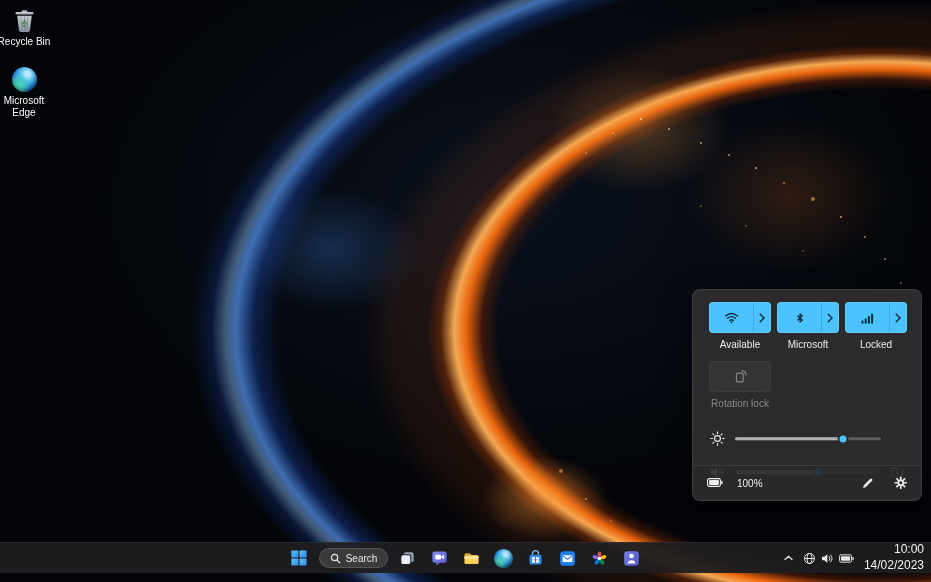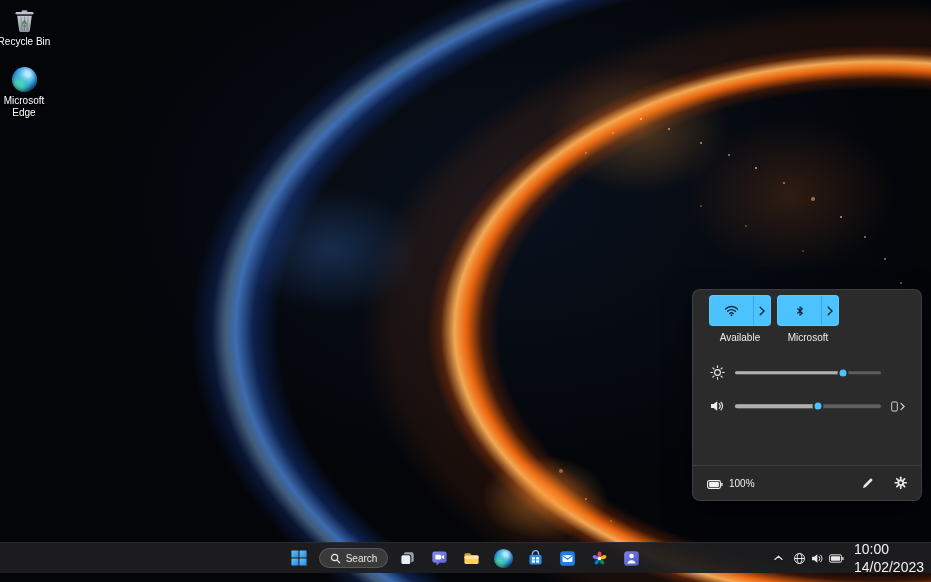--- a/index.html
+++ b/index.html
@@ -47,21 +47,21 @@
     background:
       radial-gradient(circle at 25% 78%, rgba(73,215,184,.95) 0 16%, rgba(73,215,184,0) 50%),
       radial-gradient(circle at 62% 28%, #b9e7ff 0 10%, #58bdf0 30%, #2283d8 55%, #1250b0 76%, #0d2f7a 100%);
     box-shadow:inset -1px -2px 4px rgba(0,0,20,.5);
   }
   .edge-ball.small { width:19px; height:19px; }
 
   
   .qs-panel { position:absolute; left:692px; top:289px; width:230px; height:212px;
     background:rgba(44,44,44,.97); border:1px solid rgba(255,255,255,.09); border-radius:8px;
-    box-shadow:0 10px 28px rgba(0,0,0,.6); padding:5px 16px 0; color:#ececec; }
+    box-shadow:0 10px 28px rgba(0,0,0,.6); padding:12px 16px 0; color:#ececec; }
   .qs-grid { display:grid; grid-template-columns:repeat(3, 62px); column-gap:6px; row-gap:11px; }
   .qs-cell { display:flex; flex-direction:column; align-items:center; }
   .qs-btn { width:62px; height:31px; border-radius:4px; background:#3b3b3b;
     border:1px solid rgba(255,255,255,.08); display:flex; align-items:stretch; color:#e9e9e9; }
   .qs-btn.active { background:var(--accent); border-color:rgba(255,255,255,.12); color:#0c2b3e; }
   .qs-btn.disabled { background:#353535; border-color:rgba(255,255,255,.04); color:#8b8b8b; cursor:default; }
   .qs-main { flex:1; display:flex; align-items:center; justify-content:center; }
   .qs-chev { width:17px; display:flex; align-items:center; justify-content:center; }
   .qs-btn.active .qs-chev { border-left:1px solid rgba(0,0,0,.14); }
   .qs-btn:not(.active) .qs-chev { border-left:1px solid rgba(255,255,255,.06); }
@@ -73,33 +73,33 @@
   .qs-slider-row .row-icon { width:16px; display:flex; justify-content:center; margin-right:10px; color:#ededed; }
   .slider { position:relative; flex:1; height:14px; cursor:pointer; }
   .slider-track { position:absolute; left:0; right:0; top:50%; height:3.5px; transform:translateY(-50%); background:#5e5e5e; border-radius:2px; }
   .slider-fill { position:absolute; left:0; top:50%; height:3.5px; transform:translateY(-50%); background:#b0b0b0; border-radius:2px; width:50%; }
   .slider-thumb { position:absolute; top:50%; left:50%; width:11px; height:11px; border-radius:50%;
     background:var(--accent); border:2px solid #2c2c2c; transform:translate(-50%,-50%); }
   .trail { width:24px; display:flex; align-items:center; justify-content:flex-end; gap:2px; color:#d9d9d9; }
 
   .qs-footer { position:absolute; left:0; right:0; bottom:0; height:35px; border-top:1px solid rgba(255,255,255,.09);
     background:rgba(41,41,41,.9); border-radius:0 0 8px 8px; display:flex; align-items:center; padding:0 14px; }
-  .qs-batt { display:flex; align-items:flex-end; gap:6px; font-size:10px; color:#f0f0f0; }
+  .qs-batt { display:flex; align-items:flex-start; gap:14px; font-size:10px; color:#f0f0f0; }
   .qs-footer-right { margin-left:auto; display:flex; align-items:center; gap:20px; color:#e4e4e4; }
 
   
   .taskbar { position:absolute; left:0; right:0; bottom:9px; height:31px;
     background:rgba(29,30,32,.95); border-top:1px solid rgba(255,255,255,.06); }
   .tb-center { position:absolute; inset:0; display:flex; align-items:center; justify-content:center; gap:7px; }
   .tb-btn { width:25px; height:25px; border-radius:4px; display:flex; align-items:center; justify-content:center; }
   .tb-search { height:20px; border-radius:10px; background:#3a3a3a; border:1px solid rgba(255,255,255,.15);
     display:flex; align-items:center; gap:5px; padding:0 10px; color:#e9e9e9; font-size:10px; cursor:pointer; }
   .tb-tray { position:absolute; right:4px; top:0; bottom:0; display:flex; align-items:center; gap:7px; color:#ececec; }
   .tray-cluster { display:flex; align-items:center; gap:5px; padding:2px 3px; border-radius:4px; }
-  .clock { text-align:left; font-size:14px; line-height:1.3; color:#f2f2f2; padding-right:3px; cursor:pointer; }
+  .clock { text-align:right; font-size:12px; line-height:1.3; color:#f2f2f2; padding-right:3px; cursor:pointer; }
   .clock span { display:block; }
 
   svg { display:block; }
 </style>
 </head>
 <body>
 
 <svg width="0" height="0" style="position:absolute" aria-hidden="true">
   <defs>
     <linearGradient id="sg" x1="0" y1="0" x2="1" y2="1">
@@ -177,22 +177,52 @@
           </span>
           <span class="qs-chev">
             <svg viewBox="0 0 6 10" width="6" height="10" fill="none" stroke="currentColor" stroke-width="1.4" stroke-linecap="round">
                 <path d="M1.2 1.2 L5 5 L1.2 8.8"></path>
               </svg>
           </span>
         </button>
         <div class="qs-label">Microsoft</div>
       </div>
 
-
-
+      <div class="qs-cell">
+        <button class="qs-btn active">
+          <span class="qs-main">
+            <svg viewBox="0 0 13 12" width="13" height="12" fill="currentColor">
+              <rect x="0.5" y="8.6" width="2" height="3"></rect>
+                <rect x="3.7" y="6.6" width="2" height="5"></rect>
+              <rect x="6.9" y="4.2" width="2" height="7.4"></rect>
+                <rect x="10.1" y="1.6" width="2" height="10"></rect>
+            </svg>
+          </span>
+          <span class="qs-chev">
+            <svg viewBox="0 0 6 10" width="6" height="10" fill="none" stroke="currentColor" stroke-width="1.4" stroke-linecap="round">
+                <path d="M1.2 1.2 L5 5 L1.2 8.8"></path>
+              </svg>
+          </span>
+        </button>
+        <div class="qs-label">Locked</div>
+      </div>
+
+
+      <div class="qs-cell">
+        <button class="qs-btn disabled">
+          <span class="qs-main">
+            <svg viewBox="0 0 14 14" width="13" height="13" fill="none" stroke="currentColor" stroke-width="1.2">
+              <rect x="2.6" y="3.4" width="7.2" height="9.4" rx="1.2"></rect>
+              <path d="M8.6 1 a5 5 0 0 1 4.4 4.2" stroke-linecap="round"></path>
+              <path d="M13.4 4 L13 5.6 L11.6 4.8 Z" fill="currentColor" stroke="none"></path>
+            </svg>
+          </span>
+        </button>
+        <div class="qs-label dim">Rotation lock</div>
+      </div>
 
     </div>
 
     <div class="qs-sliders">
       <div class="qs-slider-row">
         <span class="row-icon">
           <svg viewBox="0 0 16 16" width="15" height="15" fill="none" stroke="currentColor" stroke-width="1.2" stroke-linecap="round">
             <circle cx="8" cy="8" r="3.1"></circle>
             <path d="M8 .9 V2.6 M8 13.4 V15.1 M.9 8 H2.6 M13.4 8 H15.1 M3 3 L4.2 4.2 M11.8 11.8 L13 13 M3 13 L4.2 11.8 M11.8 4.2 L13 3"></path>
           </svg>

